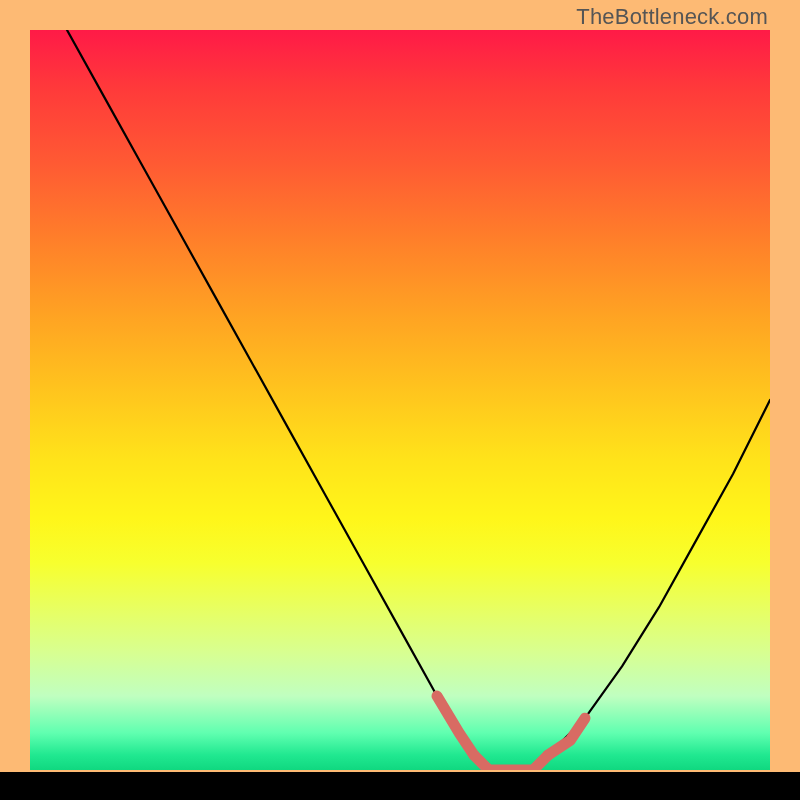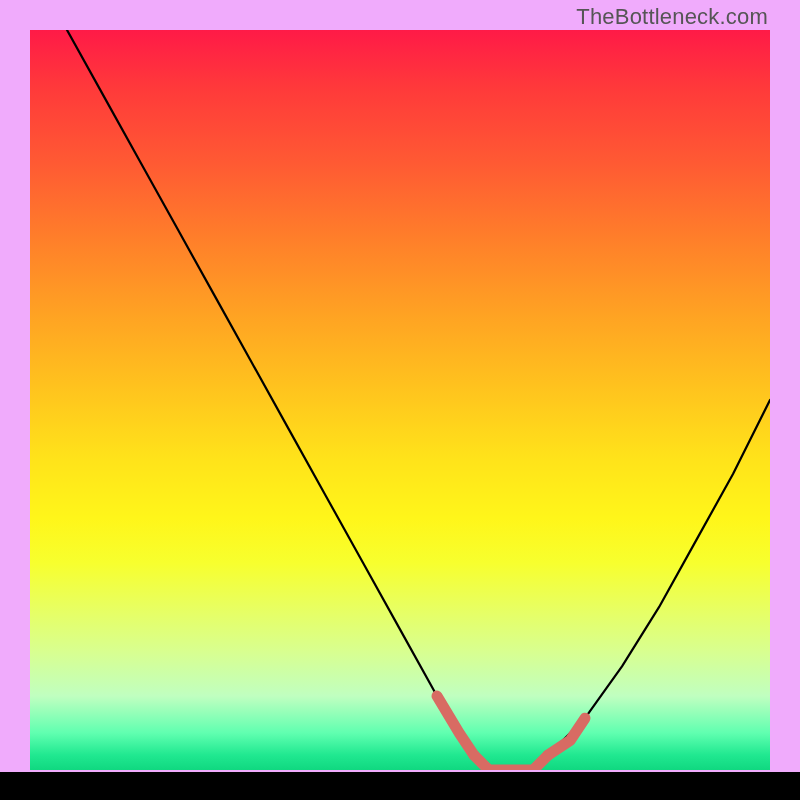--- a/index.html
+++ b/index.html
@@ -8,21 +8,21 @@
     width: 800px;
     height: 800px;
     overflow: hidden;
     background: #000;
     font-family: Arial, Helvetica, sans-serif;
   }
   .frame {
     position: relative;
     width: 800px;
     height: 772px;
-    background: #f0abfc;
+    background: #fdba74;
   }
   .plot {
     position: absolute;
     left: 30px;
     top: 30px;
     width: 740px;
     height: 740px;
     background: linear-gradient(to bottom,
       #ff1a47 0%,
       #ff3a3a 8%,

